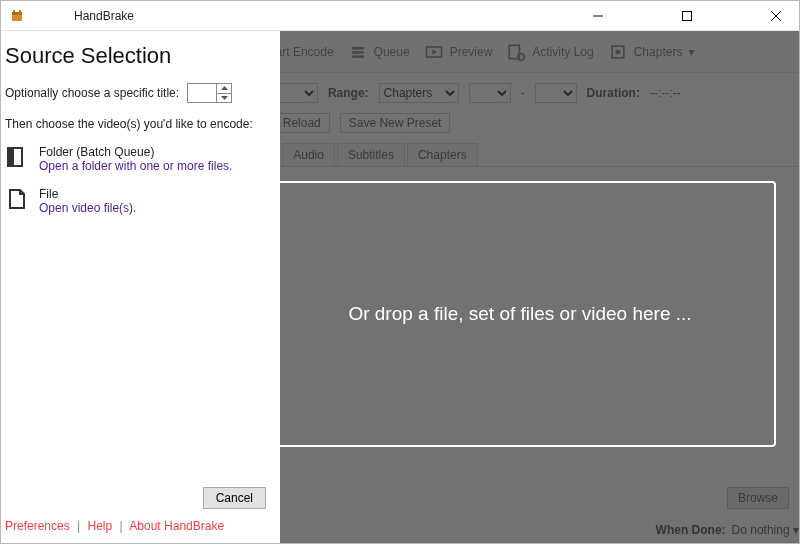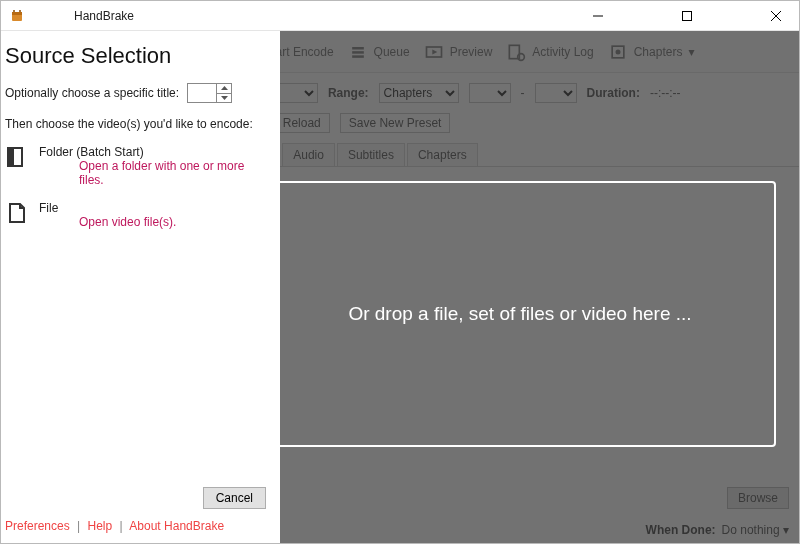--- a/index.html
+++ b/index.html
@@ -61,21 +61,21 @@
     border-bottom:1px solid #ccc;
   }
   .tabsrow .tab {
     padding:4px 10px; border:1px solid #ccc; border-bottom:none;
     background:#f4f4f4; margin-right:2px; font-size:12px;
   }
 
   .footer {
     position:absolute; left:0; right:0; bottom:0;
     display:flex; align-items:center; justify-content:flex-end;
-    gap:6px; padding:6px 10px;
+    gap:6px; padding:6px 0;
   }
   .footer .btn {
     border:1px solid #adadad; background:#e1e1e1; padding:3px 10px;
     font-size:12px;
   }
   .footer .wd { color:#222; font-weight:600; }
   .footer .dd { color:#333; }
 
   
   .dim {
@@ -109,21 +109,21 @@
     width:15px; display:flex; flex-direction:column; border-left:1px solid #888;
   }
   .spinner .arrows div { flex:1; display:flex; align-items:center; justify-content:center; }
   .spinner .arrows div:first-child { border-bottom:1px solid #888; }
 
   .panel .lbl2 { font-size:12px; color:#222; margin-bottom:14px; }
 
   .srcopt { display:flex; gap:10px; align-items:flex-start; margin-bottom:14px; cursor:default; }
   .srcopt .ic { width:24px; flex:0 0 24px; }
   .srcopt .t1 { font-size:12px; color:#222; }
-  .srcopt .t2 { font-size:12px; color:#be185d;margin-left:40px; }
+  .srcopt .t2 { font-size:12px; color:#4c1d95; }
 
   .panel .grow { flex:1; }
   .panel .cancelrow { display:flex; justify-content:flex-end; margin-bottom:10px;margin-top:43px; }
   .panel .cancelbtn {
     border:1px solid #adadad; background:#e1e1e1; padding:3px 12px; font-size:12px;
   }
   .panel .links { font-size:12px; color:#0066cc; }
   .panel .links a { color:#ef4444; text-decoration:none; }
   .panel .links .sep { color:#888; margin:0 4px; }
 
@@ -295,21 +295,21 @@
   <div class="lbl2">Then choose the video(s) you'd like to encode:</div>
 
   <div class="srcopt">
     <span class="ic">
       <svg viewBox="0 0 24 24" width="24" height="24">
           <rect x="3" y="3" width="14" height="18" fill="#fff" stroke="#333" stroke-width="2"></rect>
           <rect x="3" y="3" width="6" height="18" fill="#333"></rect>
         </svg>
     </span>
     <div>
-      <div class="t1">Folder (Batch Start)</div>
+      <div class="t1">Folder (Batch Queue)</div>
       <div class="t2">Open a folder with one or more files.</div>
     </div>
   </div>
 
   <div class="srcopt">
     <span class="ic">
       <svg viewBox="0 0 24 24" width="24" height="24">
           <path d="M5 3 h10 l4 4 v14 h-14 Z" fill="#fff" stroke="#333" stroke-width="2"></path>
           <path d="M15 3 v4 h4" fill="none" stroke="#333" stroke-width="2"></path>
         </svg>

